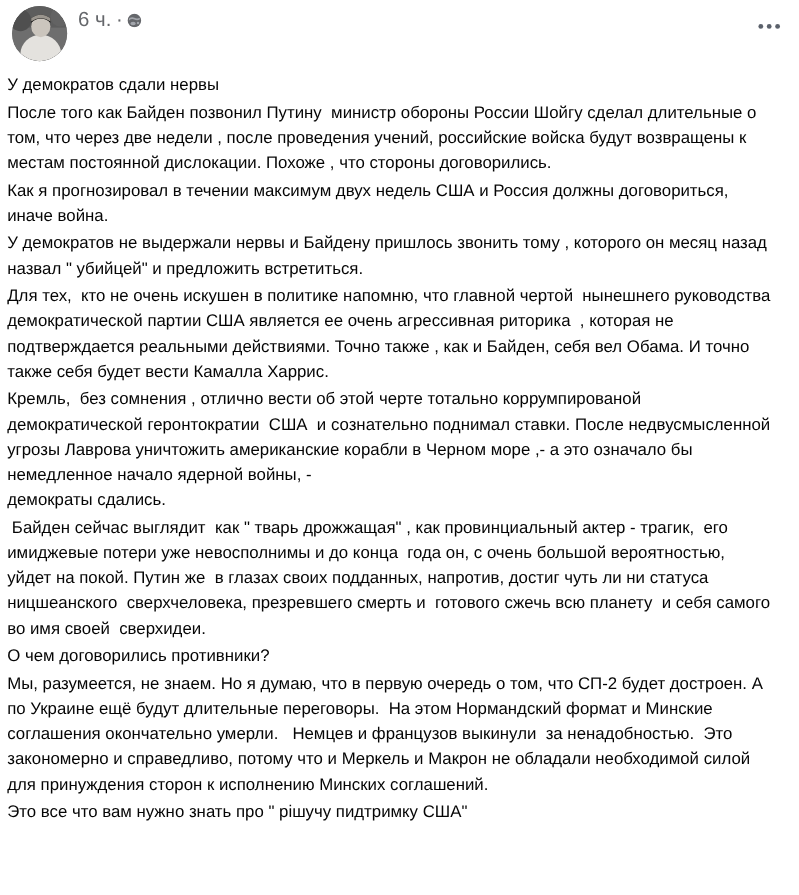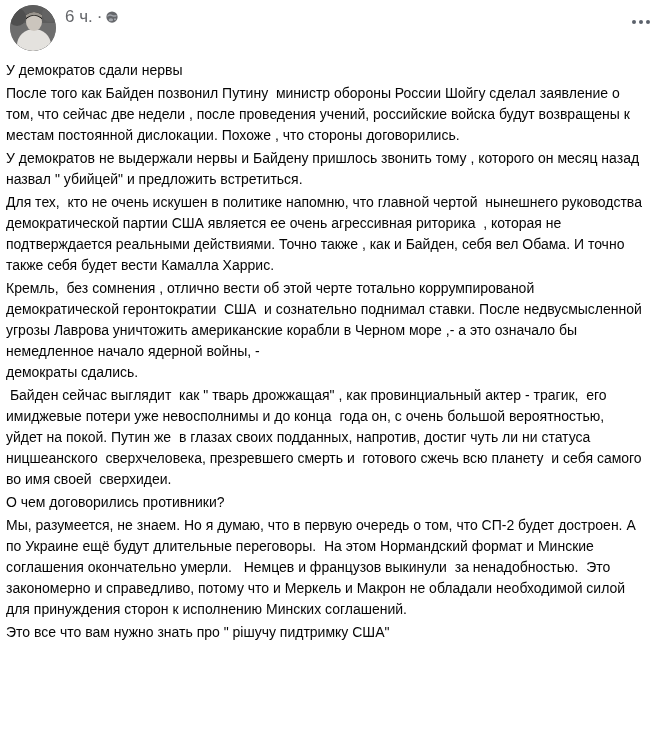--- a/index.html
+++ b/index.html
@@ -125,21 +125,22 @@
     <div class="menu-button">
       <span class="dot"></span>
       <span class="dot"></span>
       <span class="dot"></span>
     </div>
 
   </div>
 
   <div class="post-body">
     <p>У демократов сдали нервы</p>
-    <p>После того как Байден позвонил Путину  министр обороны России Шойгу сделал заявление о том, что сейчас две недели , после проведения учений, российские войска будут возвращены к местам постоянной дислокации. Похоже , что стороны договорились.</p>
+    <p>После того как Байден позвонил Путину  министр обороны России Шойгу сделал длительные о том, что через две недели , после проведения учений, российские войска будут возвращены к местам постоянной дислокации. Похоже , что стороны договорились.</p>
+    <p>Как я прогнозировал в течении максимум двух недель США и Россия должны договориться, иначе война.</p>
     <p>У демократов не выдержали нервы и Байдену пришлось звонить тому , которого он месяц назад назвал " убийцей" и предложить встретиться.</p>
     <p>Для тех,  кто не очень искушен в политике напомню, что главной чертой  нынешнего руководства демократической партии США является ее очень агрессивная риторика  , которая не подтверждается реальными действиями. Точно также , как и Байден, себя вел Обама. И точно также себя будет вести Камалла Харрис.</p>
     <p>Кремль,  без сомнения , отлично вести об этой черте тотально коррумпированой демократической геронтократии  США  и сознательно поднимал ставки. После недвусмысленной угрозы Лаврова уничтожить американские корабли в Черном море ,- а это означало бы немедленное начало ядерной войны, - 
 демократы сдались.</p>
     <p> Байден сейчас выглядит  как " тварь дрожжащая" , как провинциальный актер - трагик,  его имиджевые потери уже невосполнимы и до конца  года он, с очень большой вероятностью, уйдет на покой. Путин же  в глазах своих подданных, напротив, достиг чуть ли ни статуса ницшеанского  сверхчеловека, презревшего смерть и  готового сжечь всю планету  и себя самого во имя своей  сверхидеи.</p>
     <p>О чем договорились противники?</p>
     <p>Мы, разумеется, не знаем. Но я думаю, что в первую очередь о том, что СП-2 будет достроен. А по Украине ещё будут длительные переговоры.  На этом Нормандский формат и Минские соглашения окончательно умерли.   Немцев и французов выкинули  за ненадобностью.  Это закономерно и справедливо, потому что и Меркель и Макрон не обладали необходимой силой для принуждения сторон к исполнению Минских соглашений.</p>
     <p>Это все что вам нужно знать про " рішучу пидтримку США"</p>
   </div>
 

